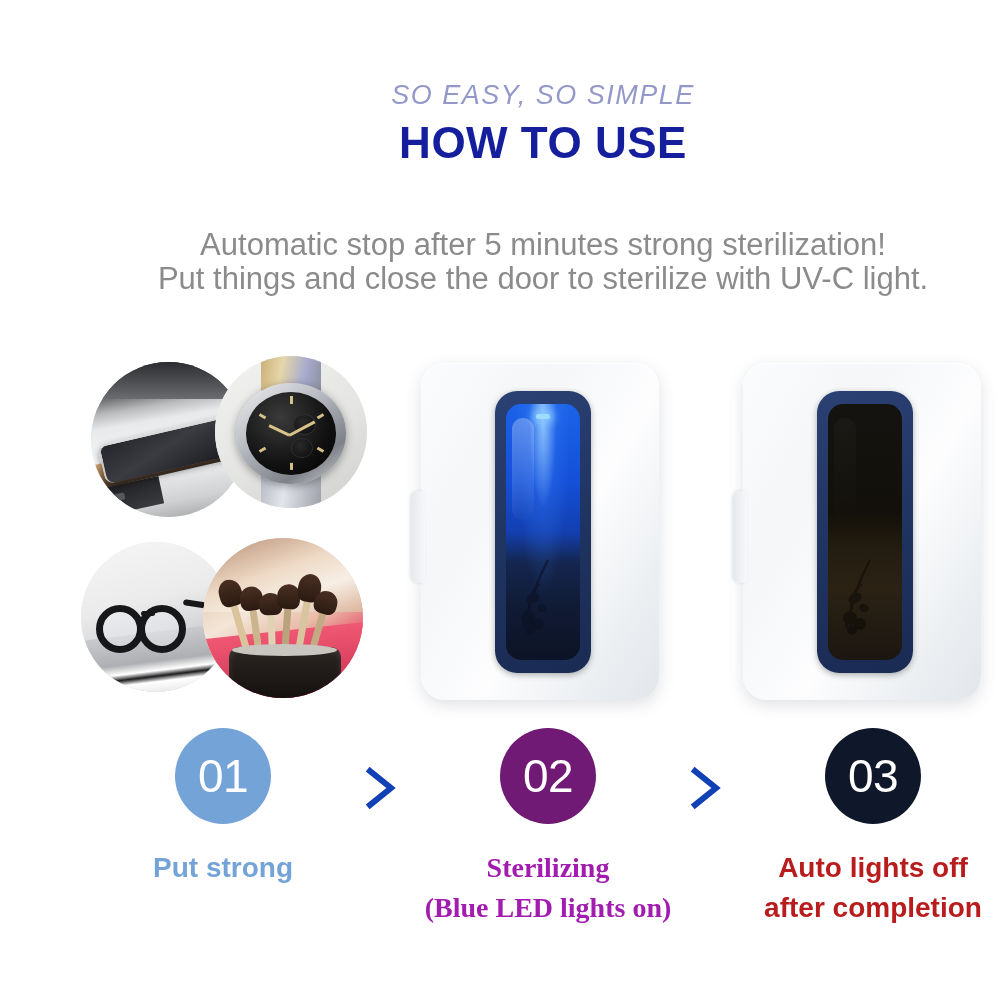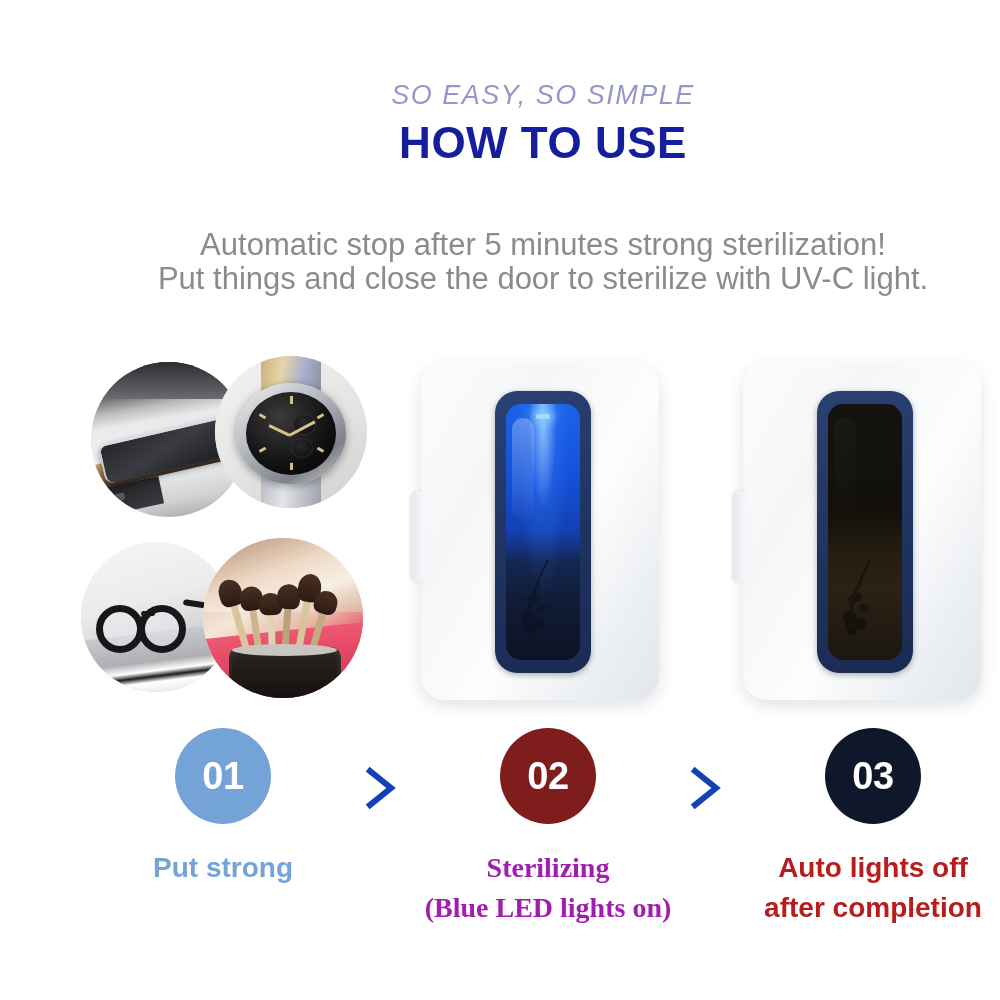--- a/index.html
+++ b/index.html
@@ -237,24 +237,24 @@
 
   
   .steps { position:absolute; left:0; top:728px; width:1000px; height:230px; }
   .step { position:absolute; width:260px; text-align:center; }
   .step.s1 { left:50px; }
   .step.s2 { left:375px; }
   .step.s3 { left:700px; }
   .badge {
     width:96px; height:96px; border-radius:50%;
     margin:0 auto; display:flex; align-items:center; justify-content:center;
-    color:#fff; font-size:38px; font-weight:bold; letter-spacing:-0.5px;
+    color:#fff; font-size:46px; font-weight:normal; letter-spacing:-0.5px;
   }
   .badge.b1 { background:#74a3d8; }
-  .badge.b2 { background:#7f1d1d;text-align:right; }
+  .badge.b2 { background:#701a75;text-align:right; }
   .badge.b3 { background:#0f172a; }
   .caption {
     margin-top:24px; font-size:28px; font-weight:bold; line-height:40px;
   }
   .caption.t1 { color:#74a3d8; }
   .caption.t2 { color:#a21caf;font-family:Liberation Serif, serif; }
   .caption.t3 { color:#b91c1c; }
   .chevron {
     position:absolute; top:38px; font-size:0; line-height:0;
   }

